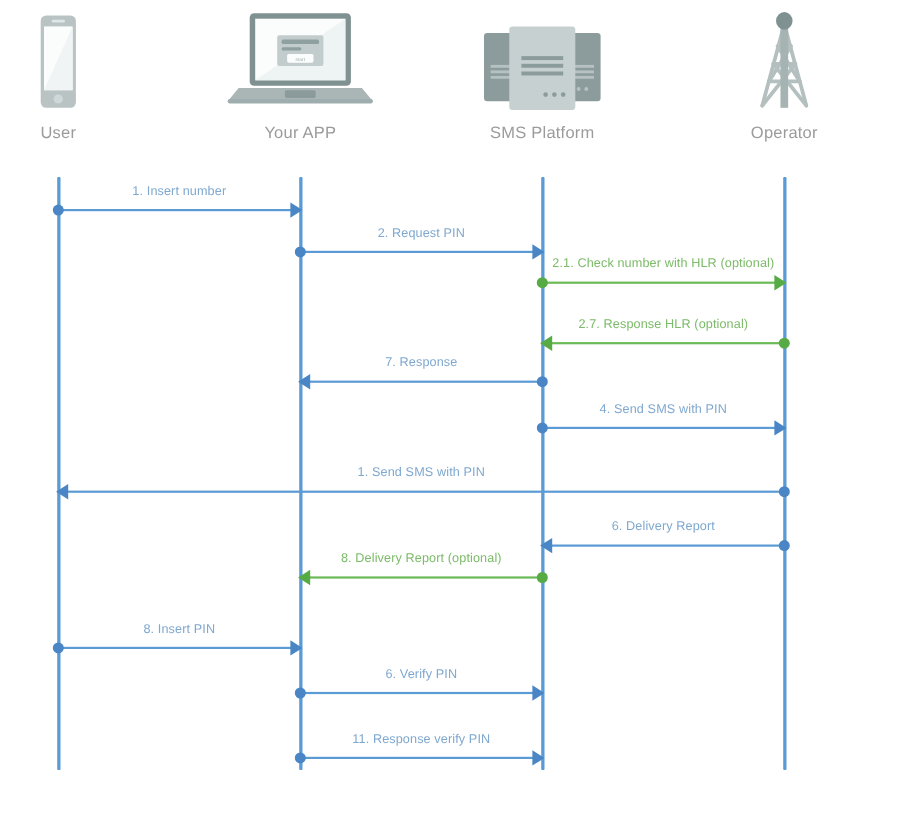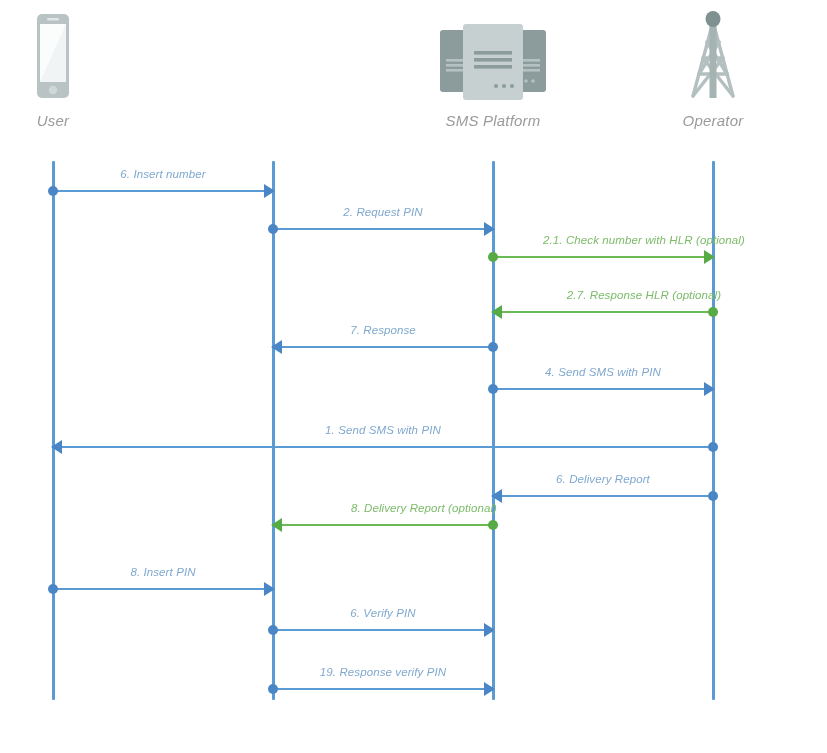--- a/index.html
+++ b/index.html
@@ -2,21 +2,21 @@
 <html><head>
 <meta charset="utf-8">
 <title>SMS PIN Verification Sequence Diagram</title>
 <style>
   html,body{margin:0;padding:0;background:#ffffff;}
   body{
     width:827px;height:753px;
     font-family:"Liberation Sans","DejaVu Sans",sans-serif;
     overflow:hidden;position:relative;
   }
-  #diagram{position:relative;width:827px;height:702px;font-style:italic;}
+  #diagram{position:relative;width:827px;height:702px;}
 
   
   .actor{position:absolute;top:0;width:160px;height:150px;}
   .actor-icon{position:absolute;left:0;top:2px;width:160px;height:100px;
               display:flex;align-items:flex-end;justify-content:center;}
   .actor-label{position:absolute;left:0;top:112px;width:160px;text-align:center;
                font-size:15px;color:#9b9b9b;letter-spacing:.2px;white-space:nowrap;}
 
   
   .lifeline{position:absolute;width:3px;background:#5b9bd5;border-radius:1px;}
@@ -33,21 +33,21 @@
   
   .c-blue .line{background:#5b9bd5;}
   .c-blue .dot{background:#4a86c5;}
   .c-blue .caption{color:#7fa8cf;}
   .c-blue .head.right{border-left:11px solid #4a86c5;}
   .c-blue .head.left{border-right:11px solid #4a86c5;}
 
   
   .c-green .line{background:#6aba55;}
   .c-green .dot{background:#57ab45;}
-  .c-green .caption{color:#7cbb69;margin-left:41px;}
+  .c-green .caption{color:#7cbb69;}
   .c-green .head.right{border-left:11px solid #57ab45;}
   .c-green .head.left{border-right:11px solid #57ab45;}
 
   
   .ico{display:block;}
 </style>
 </head>
 <body>
 
 <div id="diagram">
@@ -58,20 +58,38 @@
         <rect x="10" y="4" width="32" height="84" rx="5" fill="#b9c3c3"></rect>
         <rect x="13" y="14" width="26" height="58" fill="#fbfdfd"></rect>
         <polygon points="13,72 39,14 39,72" fill="#f0f4f5"></polygon>
         <rect x="20" y="8" width="12" height="2.5" rx="1.2" fill="#dfe6e6"></rect>
         <circle cx="26" cy="80" r="4.2" fill="#cfd8d8"></circle>
       </svg>
     </div>
     <div class="actor-label">User</div>
   </div>
 
+  <div class="actor" style="left:193px;">
+    <div class="actor-icon">
+      <svg class="ico" width="148" height="98" viewBox="0 0 148 98">
+        <rect x="28" y="8" width="92" height="66" rx="4" fill="#7f9191"></rect>
+        <rect x="33" y="13" width="82" height="56" fill="#fbfdfd"></rect>
+        <polygon points="33,69 115,13 115,69" fill="#eef3f4"></polygon>
+        <rect x="53" y="28" width="42" height="28" rx="2" fill="#c3cccc"></rect>
+        <rect x="57" y="32" width="34" height="4" rx="1.4" fill="#8fa0a0"></rect>
+        <rect x="57" y="39" width="18" height="3" rx="1.4" fill="#8fa0a0"></rect>
+        <rect x="62" y="45" width="24" height="8" rx="1.5" fill="#fbfdfd"></rect>
+        <text x="74" y="51.5" font-size="4.4" fill="#9eadad" text-anchor="middle" font-family="Liberation Sans, sans-serif">start</text>
+        <path d="M18 76 h112 l10 12 H8 Z" fill="#aab6b6"></path>
+        <rect x="60" y="78" width="28" height="7" rx="1.5" fill="#8b9b9b"></rect>
+        <rect x="8" y="86" width="132" height="4" rx="2" fill="#9eadad"></rect>
+      </svg>
+    </div>
+    <div class="actor-label">Your APP</div>
+  </div>
 
   <div class="actor" style="left:413px;">
     <div class="actor-icon">
       <svg class="ico" width="126" height="92" viewBox="0 0 126 92">
         <rect x="10" y="20" width="36" height="62" rx="3" fill="#8c9c9c"></rect>
         <rect x="16" y="49" width="24" height="2.6" fill="#b6c1c1"></rect>
         <rect x="16" y="54" width="24" height="2.6" fill="#b6c1c1"></rect>
         <rect x="16" y="59" width="24" height="2.6" fill="#b6c1c1"></rect>
         <rect x="80" y="20" width="36" height="62" rx="3" fill="#8c9c9c"></rect>
         <rect x="86" y="49" width="24" height="2.6" fill="#b6c1c1"></rect>
@@ -116,21 +134,21 @@
   <div class="lifeline" style="left: 52px; top: 161px; height: 539px;"></div>
   <div class="lifeline" style="left: 272px; top: 161px; height: 539px;"></div>
   <div class="lifeline" style="left: 492px; top: 161px; height: 539px;"></div>
   <div class="lifeline" style="left: 712px; top: 161px; height: 539px;"></div>
 
   <div id="messages">
       <div class="msg c-blue" style="left: 53px; top: 190px; width: 220px;">
         <div class="line"></div>
         <div class="dot" style="left: -5px;"></div>
         <div class="head right" style="right: -2px;"></div>
-        <div class="caption">6. Insert number</div>
+        <div class="caption">1. Insert number</div>
       </div>
       <div class="msg c-blue" style="left: 273px; top: 228px; width: 220px;">
         <div class="line"></div>
         <div class="dot" style="left: -5px;"></div>
         <div class="head right" style="right: -2px;"></div>
         <div class="caption">2. Request PIN</div>
       </div>
       <div class="msg c-green" style="left: 493px; top: 256px; width: 220px;">
         <div class="line"></div>
         <div class="dot" style="left: -5px;"></div>
@@ -182,16 +200,16 @@
       <div class="msg c-blue" style="left: 273px; top: 629px; width: 220px;">
         <div class="line"></div>
         <div class="dot" style="left: -5px;"></div>
         <div class="head right" style="right: -2px;"></div>
         <div class="caption">6. Verify PIN</div>
       </div>
       <div class="msg c-blue" style="left: 273px; top: 688px; width: 220px;">
         <div class="line"></div>
         <div class="dot" style="left: -5px;"></div>
         <div class="head right" style="right: -2px;"></div>
-        <div class="caption">19. Response verify PIN</div>
+        <div class="caption">11. Response verify PIN</div>
       </div>
     </div>
 </div>
 
 </body></html>

